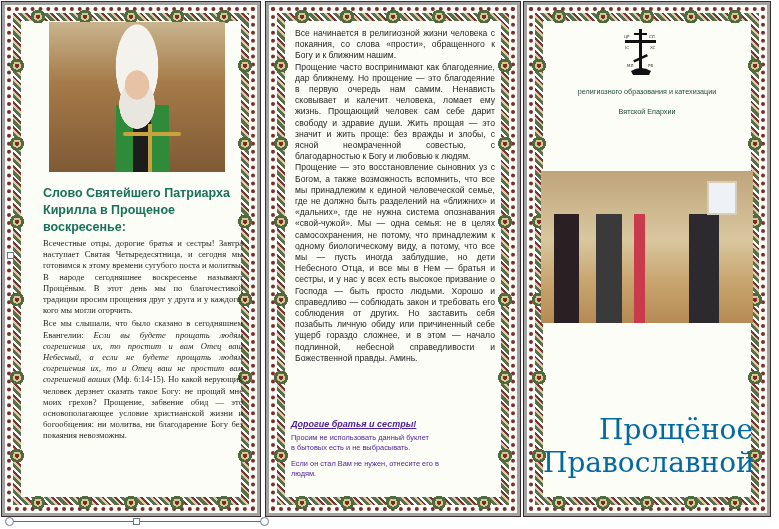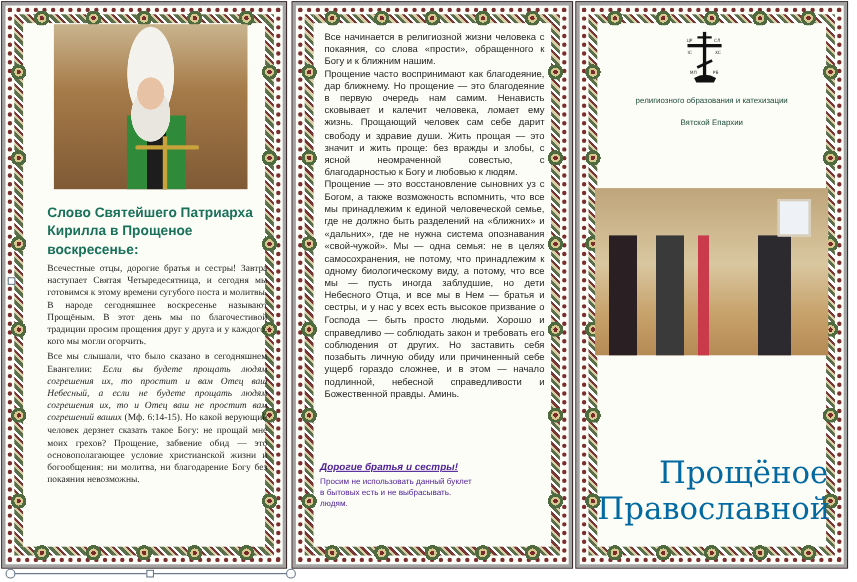--- a/index.html
+++ b/index.html
@@ -196,20 +196,21 @@
   <div class="inner body2">
     <p>Все начинается в религиозной жизни человека с покаяния, со слова «прости», обращенного к Богу и к ближним нашим.</p>
     <p>Прощение часто воспринимают как благодеяние, дар ближнему. Но прощение — это благодеяние в первую очередь нам самим. Ненависть сковывает и калечит человека, ломает ему жизнь. Прощающий человек сам себе дарит свободу и здравие души. Жить прощая — это значит и жить проще: без вражды и злобы, с ясной неомраченной совестью, с благодарностью к Богу и любовью к людям.</p>
     <p>Прощение — это восстановление сыновних уз с Богом, а также возможность вспомнить, что все мы принадлежим к единой человеческой семье, где не должно быть разделений на «ближних» и «дальних», где не нужна система опознавания «свой-чужой». Мы — одна семья: не в целях самосохранения, не потому, что принадлежим к одному биологическому виду, а потому, что все мы — пусть иногда заблудшие, но дети Небесного Отца, и все мы в Нем — братья и сестры, и у нас у всех есть высокое призвание о Господа — быть просто людьми. Хорошо и справедливо — соблюдать закон и требовать его соблюдения от других. Но заставить себя позабыть личную обиду или причиненный себе ущерб гораздо сложнее, и в этом — начало подлинной, небесной справедливости и Божественной правды. Аминь.</p>
   </div>
 
   <div class="inner notice">
     <span class="title">Дорогие братья и сестры!</span>
     <span class="line">Просим не использовать данный буклет</span>
     <span class="line">в бытовых есть и не выбрасывать.</span>
+    <span class="line gap">Если он стал Вам не нужен, отнесите его в</span>
     <span class="line">людям.</span>
   </div>
 </div>
 
 <div class="panel" id="p3">
   <div class="orn-row" style="left:10px; right:10px; top:2px;">
     <div class="o"></div>
       <div class="o"></div>
       <div class="o"></div>
       <div class="o"></div>

